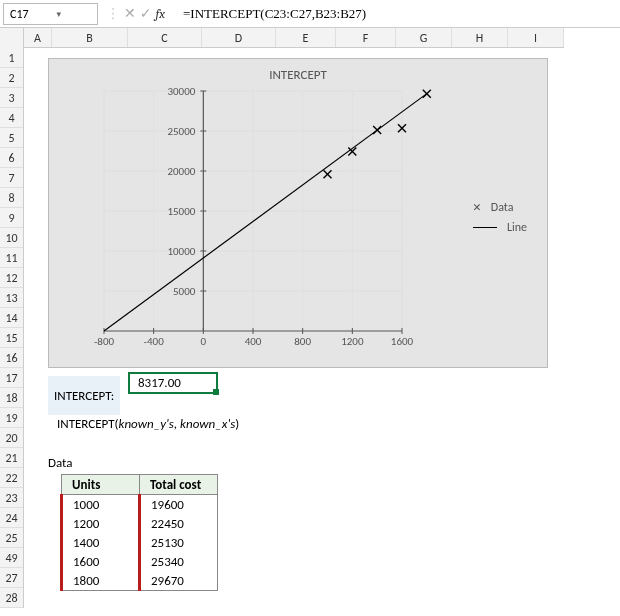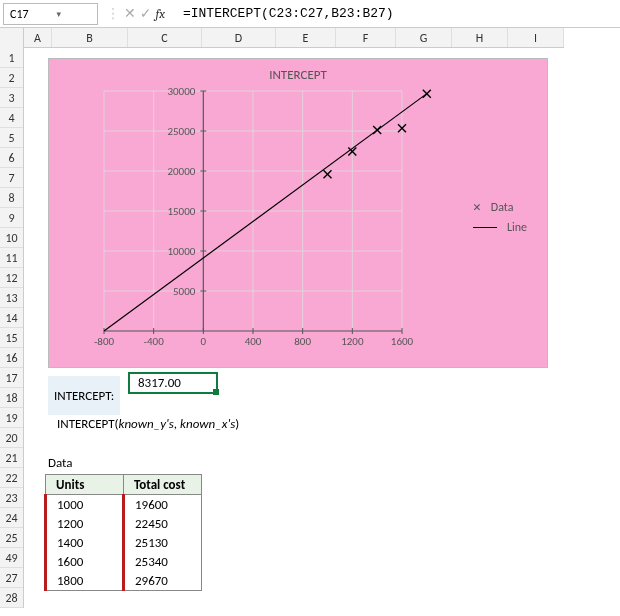--- a/index.html
+++ b/index.html
@@ -50,21 +50,21 @@
     color: #333;
     padding-right: 6px;
   }
   .formula-input {
     flex: 1;
     height: 100%;
     border: none;
     outline: none;
     font-size: 13px;
     padding: 0 4px;
-    font-family: Liberation Mono, monospace;
+    font-family: Liberation Serif, serif;
   }
   .grid-area {
     position: relative;
     height: 588px;
     width: 620px;
   }
   .col-headers {
     display: flex;
     height: 20px;
     background: #f3f3f3;
@@ -108,21 +108,21 @@
     width: 596px;
   }
 
   .chart {
     position: absolute;
     left: 24px;
     top: 10px;
     width: 500px;
     height: 310px;
     border: 1px solid #bbb;
-    background: #f9a8d4;
+    background: #e5e5e5;
   }
   .chart-title {
     text-align: center;
     font-size: 13px;
     padding-top: 8px;
     color: #555;
   }
   .chart-plot {
     position: absolute;
     left: 55px;
@@ -159,21 +159,21 @@
     padding-left: 8px;
     font-weight: normal;
   }
   .fill-handle { position:absolute; right:-3px; bottom:-3px; width:6px; height:6px; background:#0f7b3e; }
   .syntax-text { left: 24px; top: 368px; font-family: Calibri, serif; }
   .syntax-text .fn { font-weight: normal; margin-left: 9px; }
   .syntax-text .args { font-style: italic; text-align: center; }
   .data-label { left: 24px; top: 407px; }
   .data-table {
     position: absolute;
-    left: 20px;
+    left: 36px;
     top: 426px;
     border-collapse: collapse;
     font-size: 13px;
   }
   .data-table th {
     background: #e8f2e6;
     border: 1px solid #888;
     padding: 2px 10px;
     font-weight: bold;
     text-align: left;

